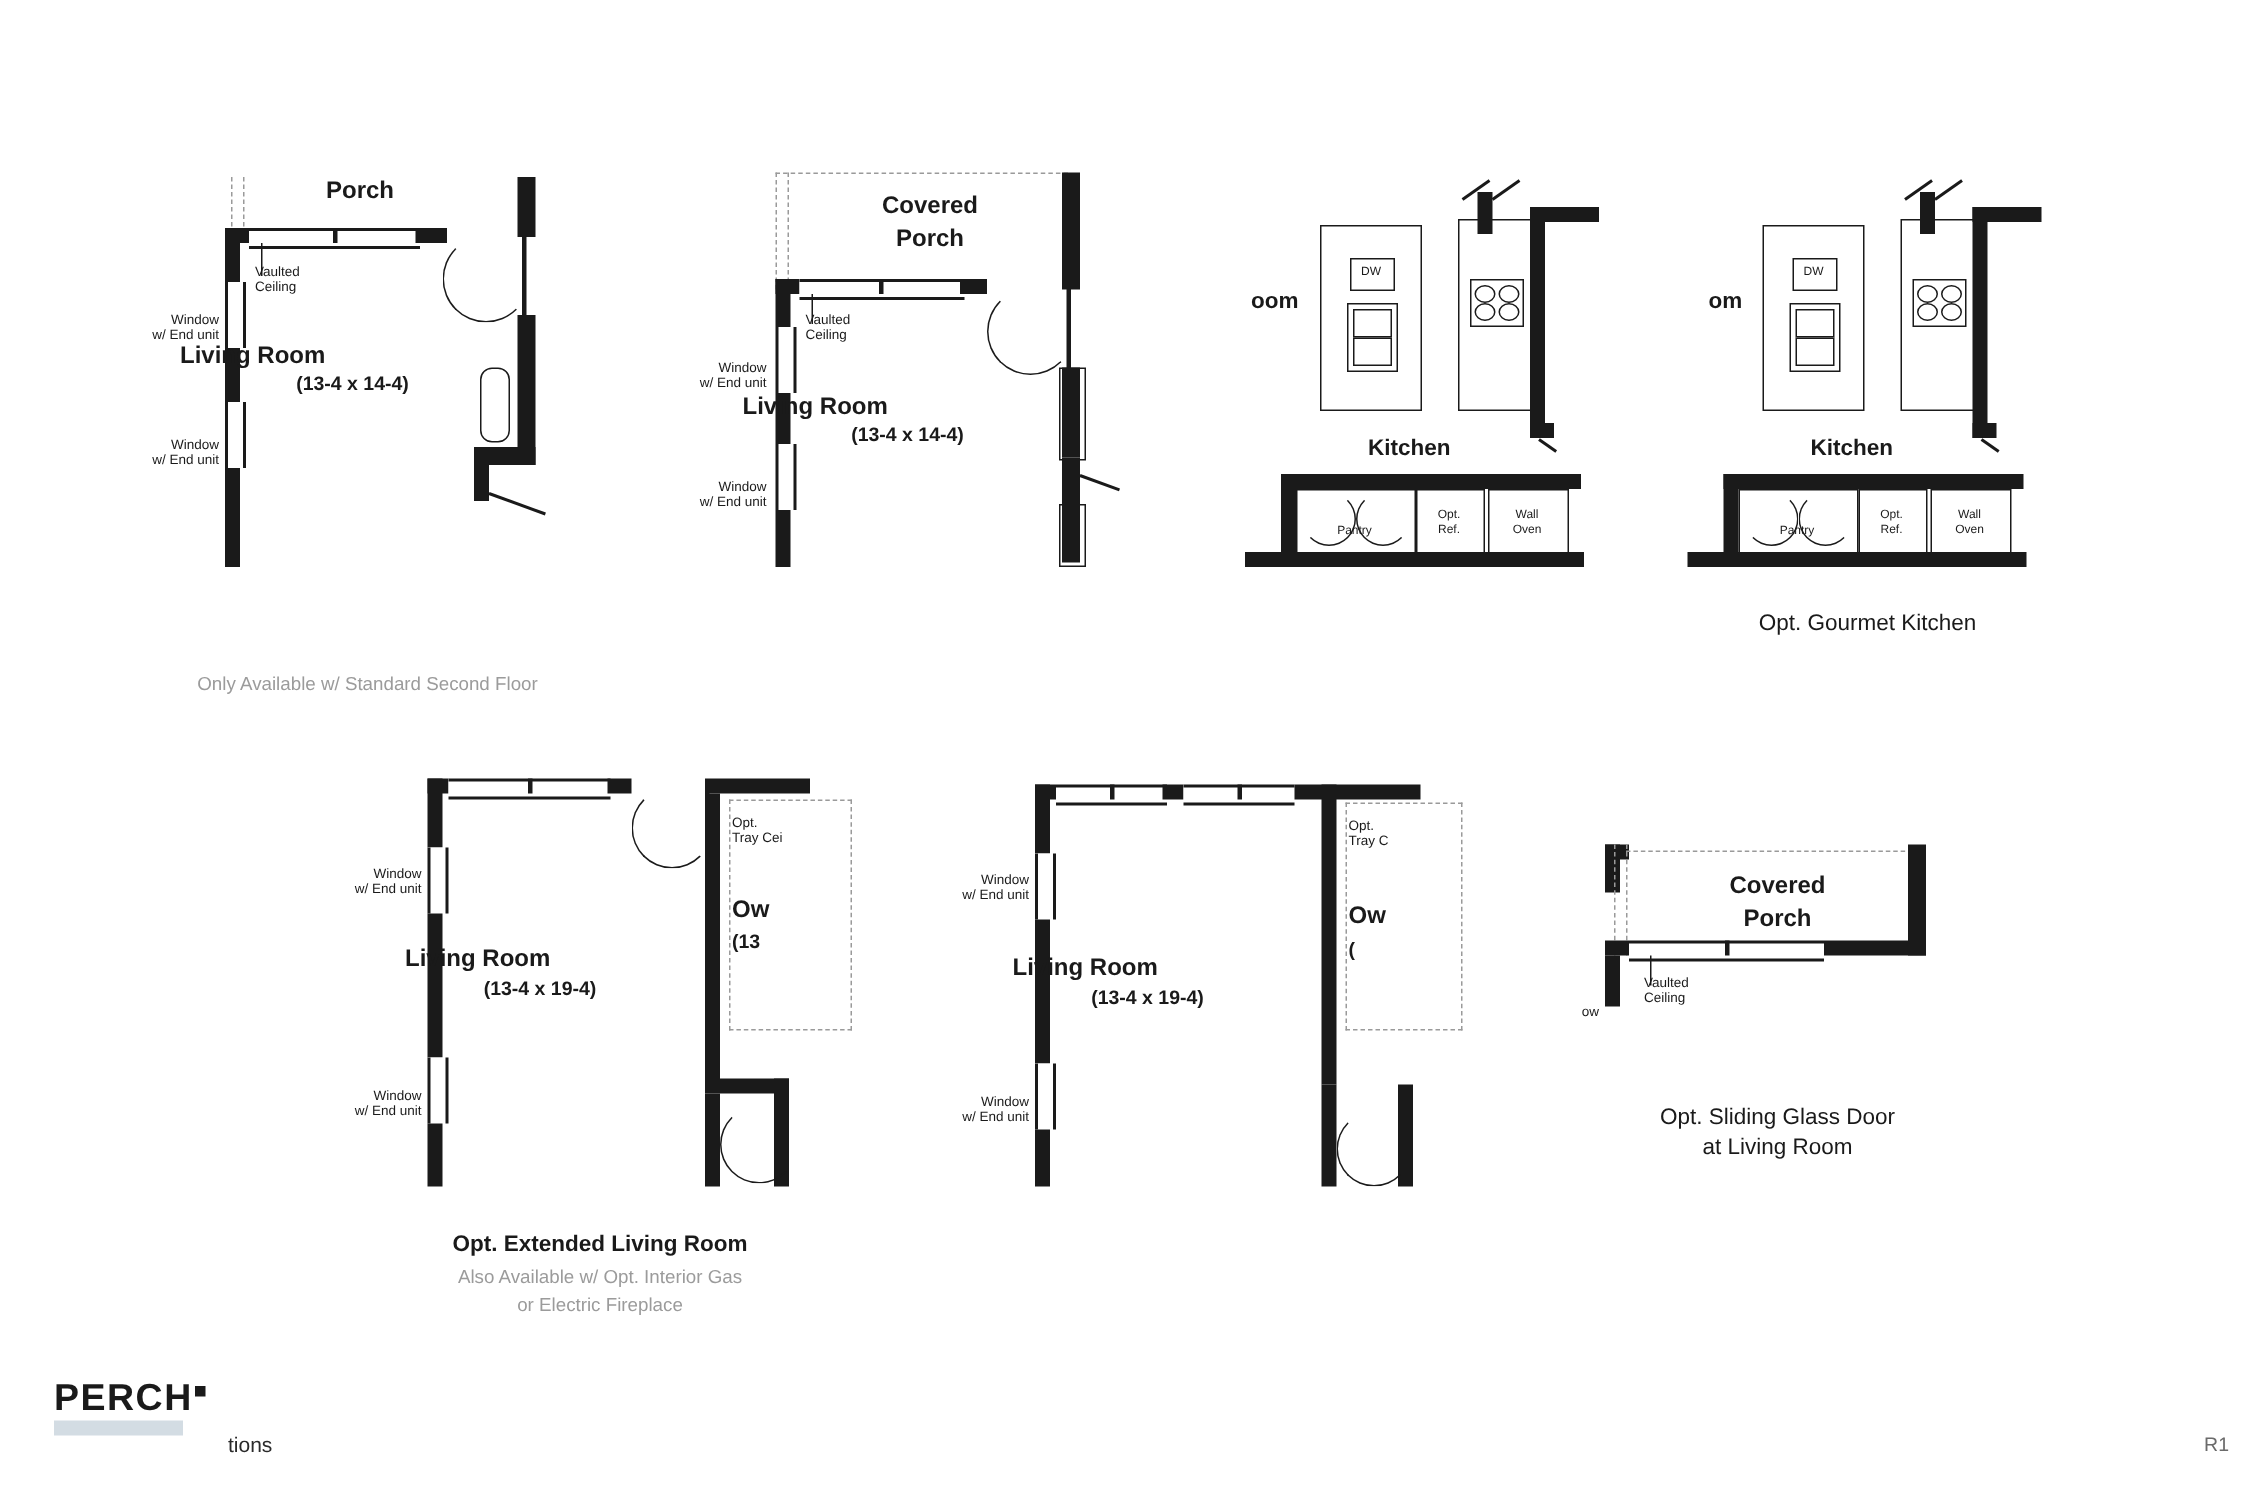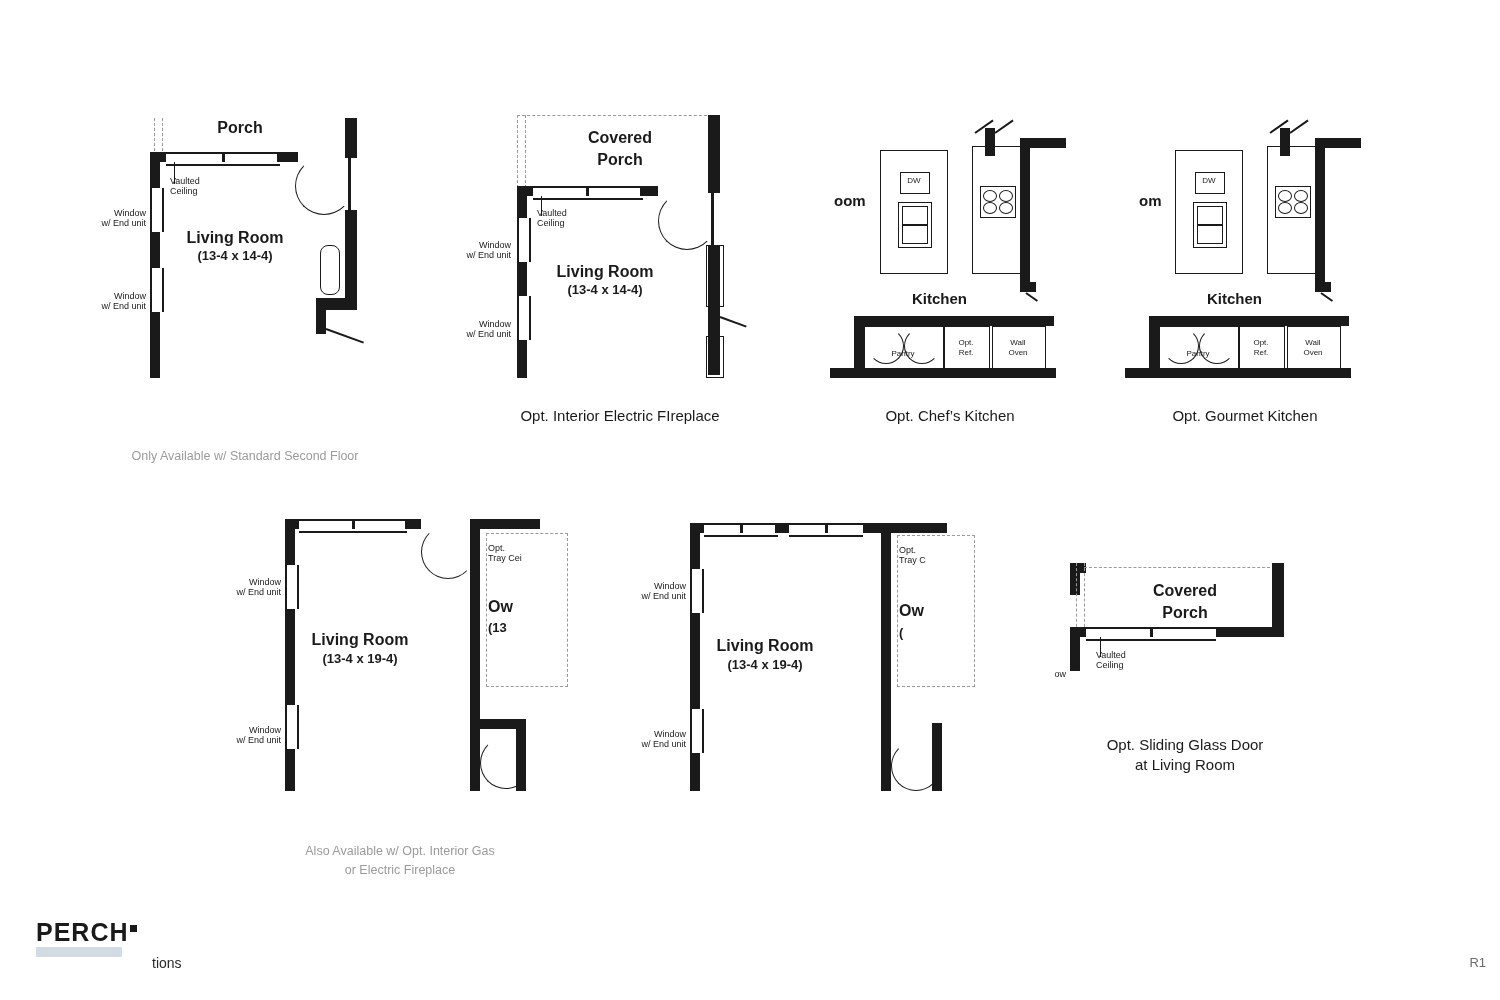--- a/index.html
+++ b/index.html
@@ -80,21 +80,21 @@
     color: #1a1a1a;
     text-align: center;
     white-space: nowrap;
   }
   .room-name {
     position: absolute;
     font-size: 16px;
     font-weight: bold;
     line-height: 19px;
     color: #1a1a1a;
-    text-align: center;
+    text-align: left;
     white-space: nowrap;
   }
   .room-dim {
     position: absolute;
     font-size: 13px;
     font-weight: bold;
     line-height: 16px;
     color: #1a1a1a;
     text-align: center;
     white-space: nowrap;
@@ -298,21 +298,20 @@
     <div class="lbl-small" style="left:82px; top:118px; width:60px; text-align:left;">Ceiling</div>
 
     <div class="lbl-small" style="left:-10px; top:140px; width:66px; text-align:right;">Window</div>
     <div class="lbl-small" style="left:-10px; top:150px; width:66px; text-align:right;">w/ End unit</div>
     <div class="lbl-small" style="left:-10px; top:219px; width:66px; text-align:right;">Window</div>
     <div class="lbl-small" style="left:-10px; top:229px; width:66px; text-align:right;">w/ End unit</div>
 
     <div class="room-name" style="left:40px; top:162px; width:220px;">Living Room</div>
     <div class="room-dim" style="left:40px; top:182px; width:220px;">(13-4 x 14-4)</div>
 
-    <div class="title" style="left:-20px; top:306px; width:370px;">Opt. Interior Electric FIreplace</div>
   </div>
 
   <div class="opt" style="left:830px; top:110px; width:250px; height:330px;">
 
     <div class="lbl" style="left:4px; top:85px; font-size:15px; font-weight:bold;">oom</div>
 
     <div class="outline" style="left:50px; top:40px; width:66px; height:122px;"></div>
     <div class="outline" style="left:70px; top:62px; width:28px; height:20px;"></div>
     <div class="cab-lbl" style="left:70px; top:66px; width:28px;">DW</div>
     <div class="outline" style="left:68px; top:92px; width:32px; height:44px;"></div>
@@ -346,21 +345,20 @@
     <div class="cab-lbl" style="left:34px; top:239px; width:78px;">Pantry</div>
 
     <div class="outline" style="left:114px; top:216px; width:44px; height:42px;"></div>
     <div class="cab-lbl" style="left:114px; top:228px; width:44px;">Opt.</div>
     <div class="cab-lbl" style="left:114px; top:238px; width:44px;">Ref.</div>
 
     <div class="outline" style="left:162px; top:216px; width:52px; height:42px;"></div>
     <div class="cab-lbl" style="left:162px; top:228px; width:52px;">Wall</div>
     <div class="cab-lbl" style="left:162px; top:238px; width:52px;">Oven</div>
 
-    <div class="title" style="left:-40px; top:296px; width:320px;">Opt. Chef’s Kitchen</div>
   </div>
 
   <div class="opt" style="left:1125px; top:110px; width:250px; height:330px;">
 
     <div class="lbl" style="left:14px; top:85px; font-size:15px; font-weight:bold;">om</div>
 
     <div class="outline" style="left:50px; top:40px; width:66px; height:122px;"></div>
     <div class="outline" style="left:70px; top:62px; width:28px; height:20px;"></div>
     <div class="cab-lbl" style="left:70px; top:66px; width:28px;">DW</div>
     <div class="outline" style="left:68px; top:92px; width:32px; height:44px;"></div>
@@ -436,20 +434,21 @@
     <div class="room-dim" style="left:258px; top:115px; width:80px; text-align:left;">(13</div>
 
     <div class="lbl-small" style="left:-15px; top:72px; width:66px; text-align:right;">Window</div>
     <div class="lbl-small" style="left:-15px; top:82px; width:66px; text-align:right;">w/ End unit</div>
     <div class="lbl-small" style="left:-15px; top:220px; width:66px; text-align:right;">Window</div>
     <div class="lbl-small" style="left:-15px; top:230px; width:66px; text-align:right;">w/ End unit</div>
 
     <div class="room-name" style="left:40px; top:125px; width:180px;">Living Room</div>
     <div class="room-dim" style="left:40px; top:146px; width:180px;">(13-4 x 19-4)</div>
 
+    <div class="title" style="left:-20px; top:315px; width:380px; font-weight:bold;">Opt. Extended Living Room</div>
     <div class="subtitle" style="left:-20px; top:357px; width:380px;">or Electric Fireplace</div>
     <div class="subtitle" style="left:-20px; top:338px; width:380px;">Also Available w/ Opt. Interior Gas</div>
   </div>
 
   <div class="opt" style="left:635px; top:505px; width:360px; height:360px;">
 
     <div class="wall" style="left:55px; top:18px; width:14px; height:10px;"></div>
     <div class="win" style="left:69px; top:18px; width:74px; height:10px;"></div>
     <div class="wall" style="left:105px; top:18px; width:3px; height:10px;"></div>
     <div class="wall" style="left:140px; top:18px; width:14px; height:10px;"></div>

